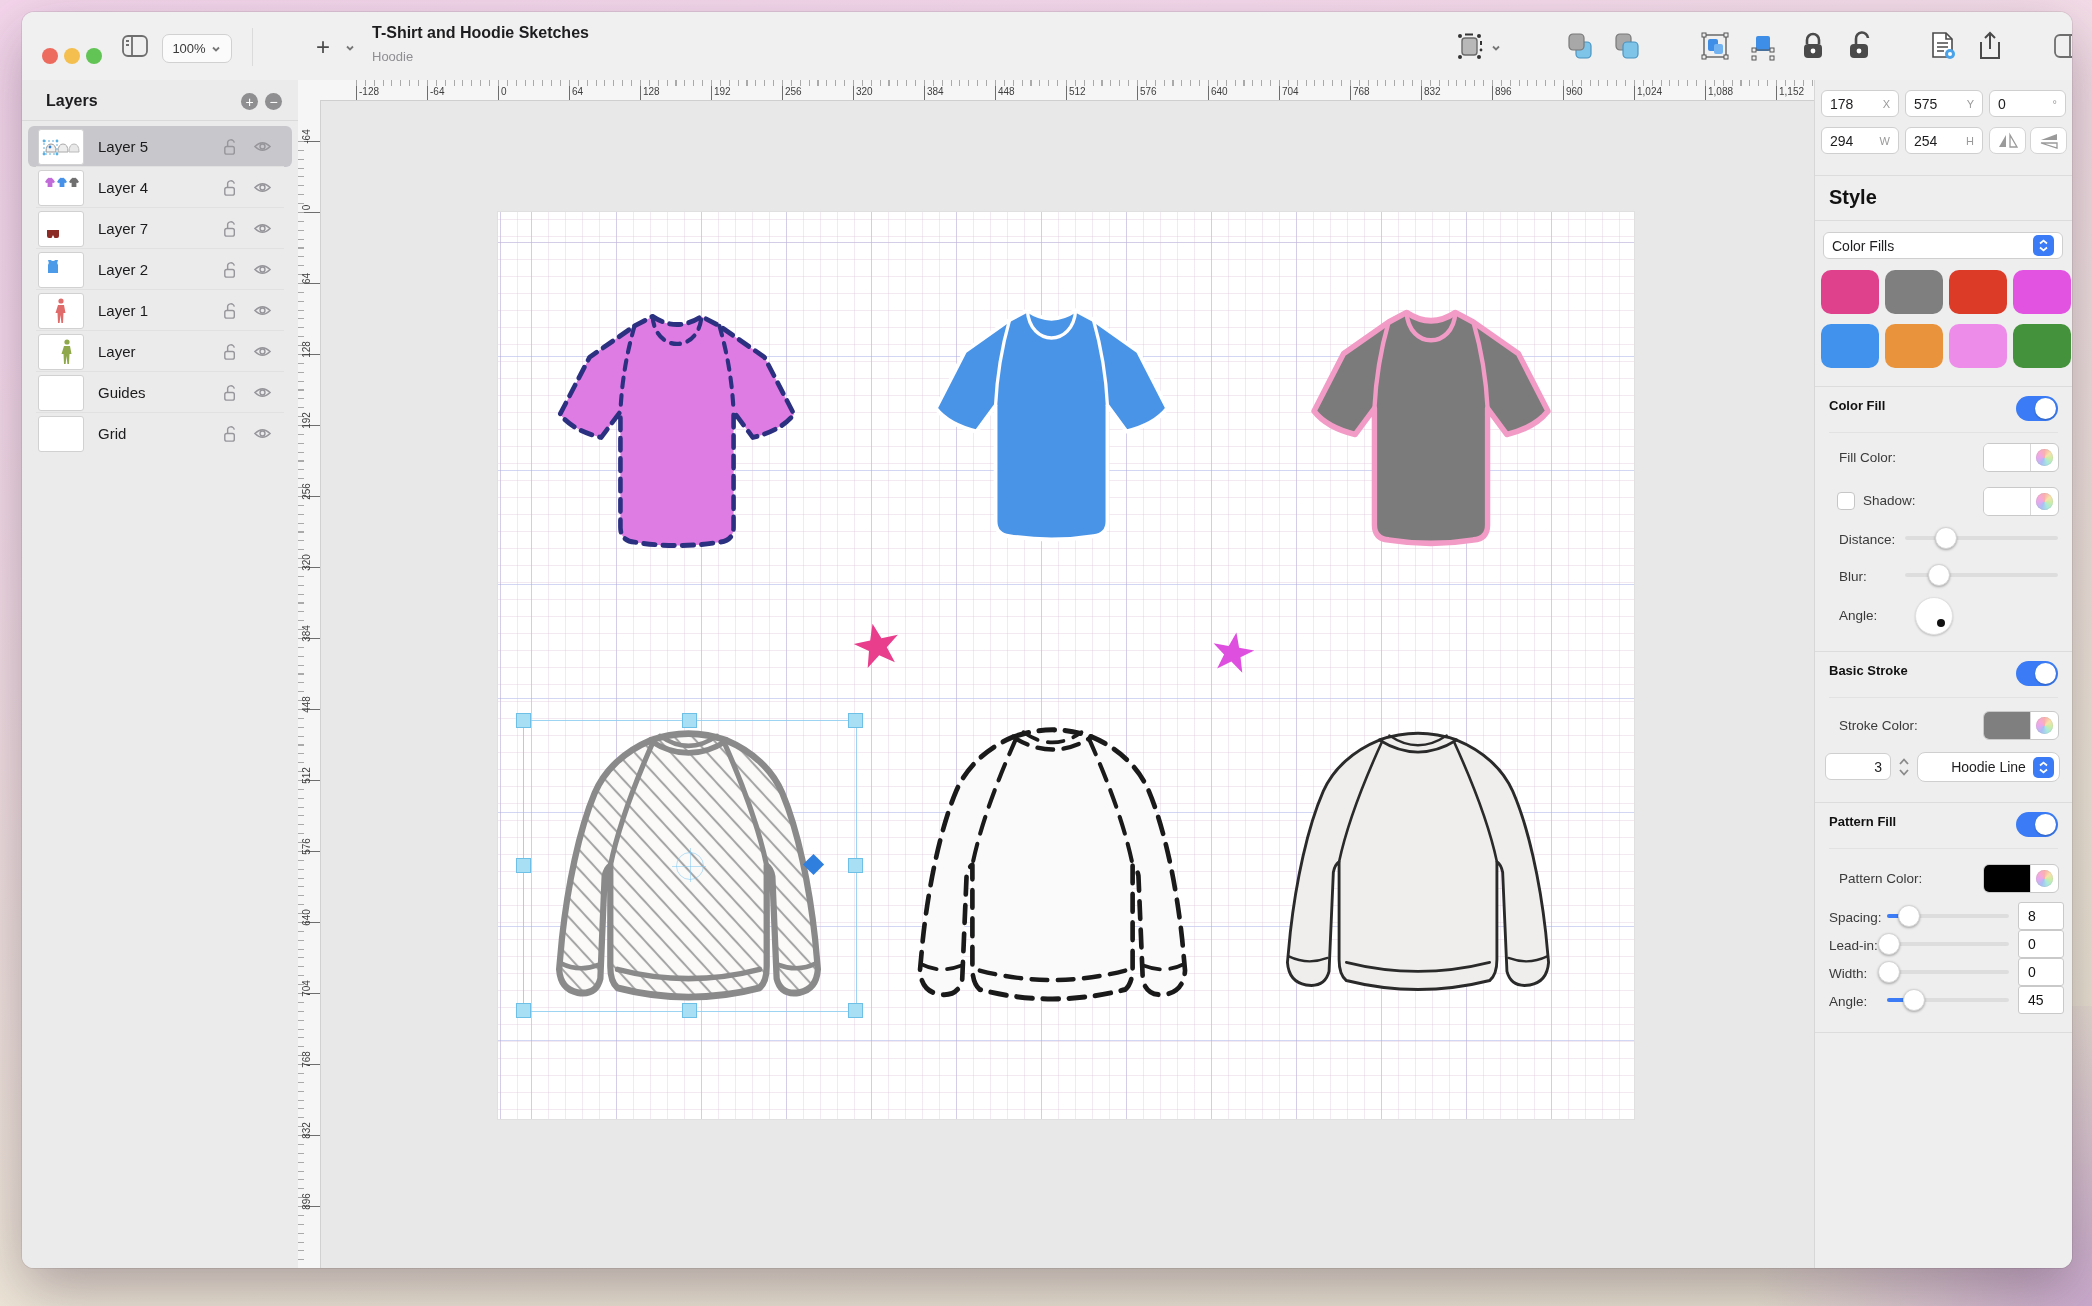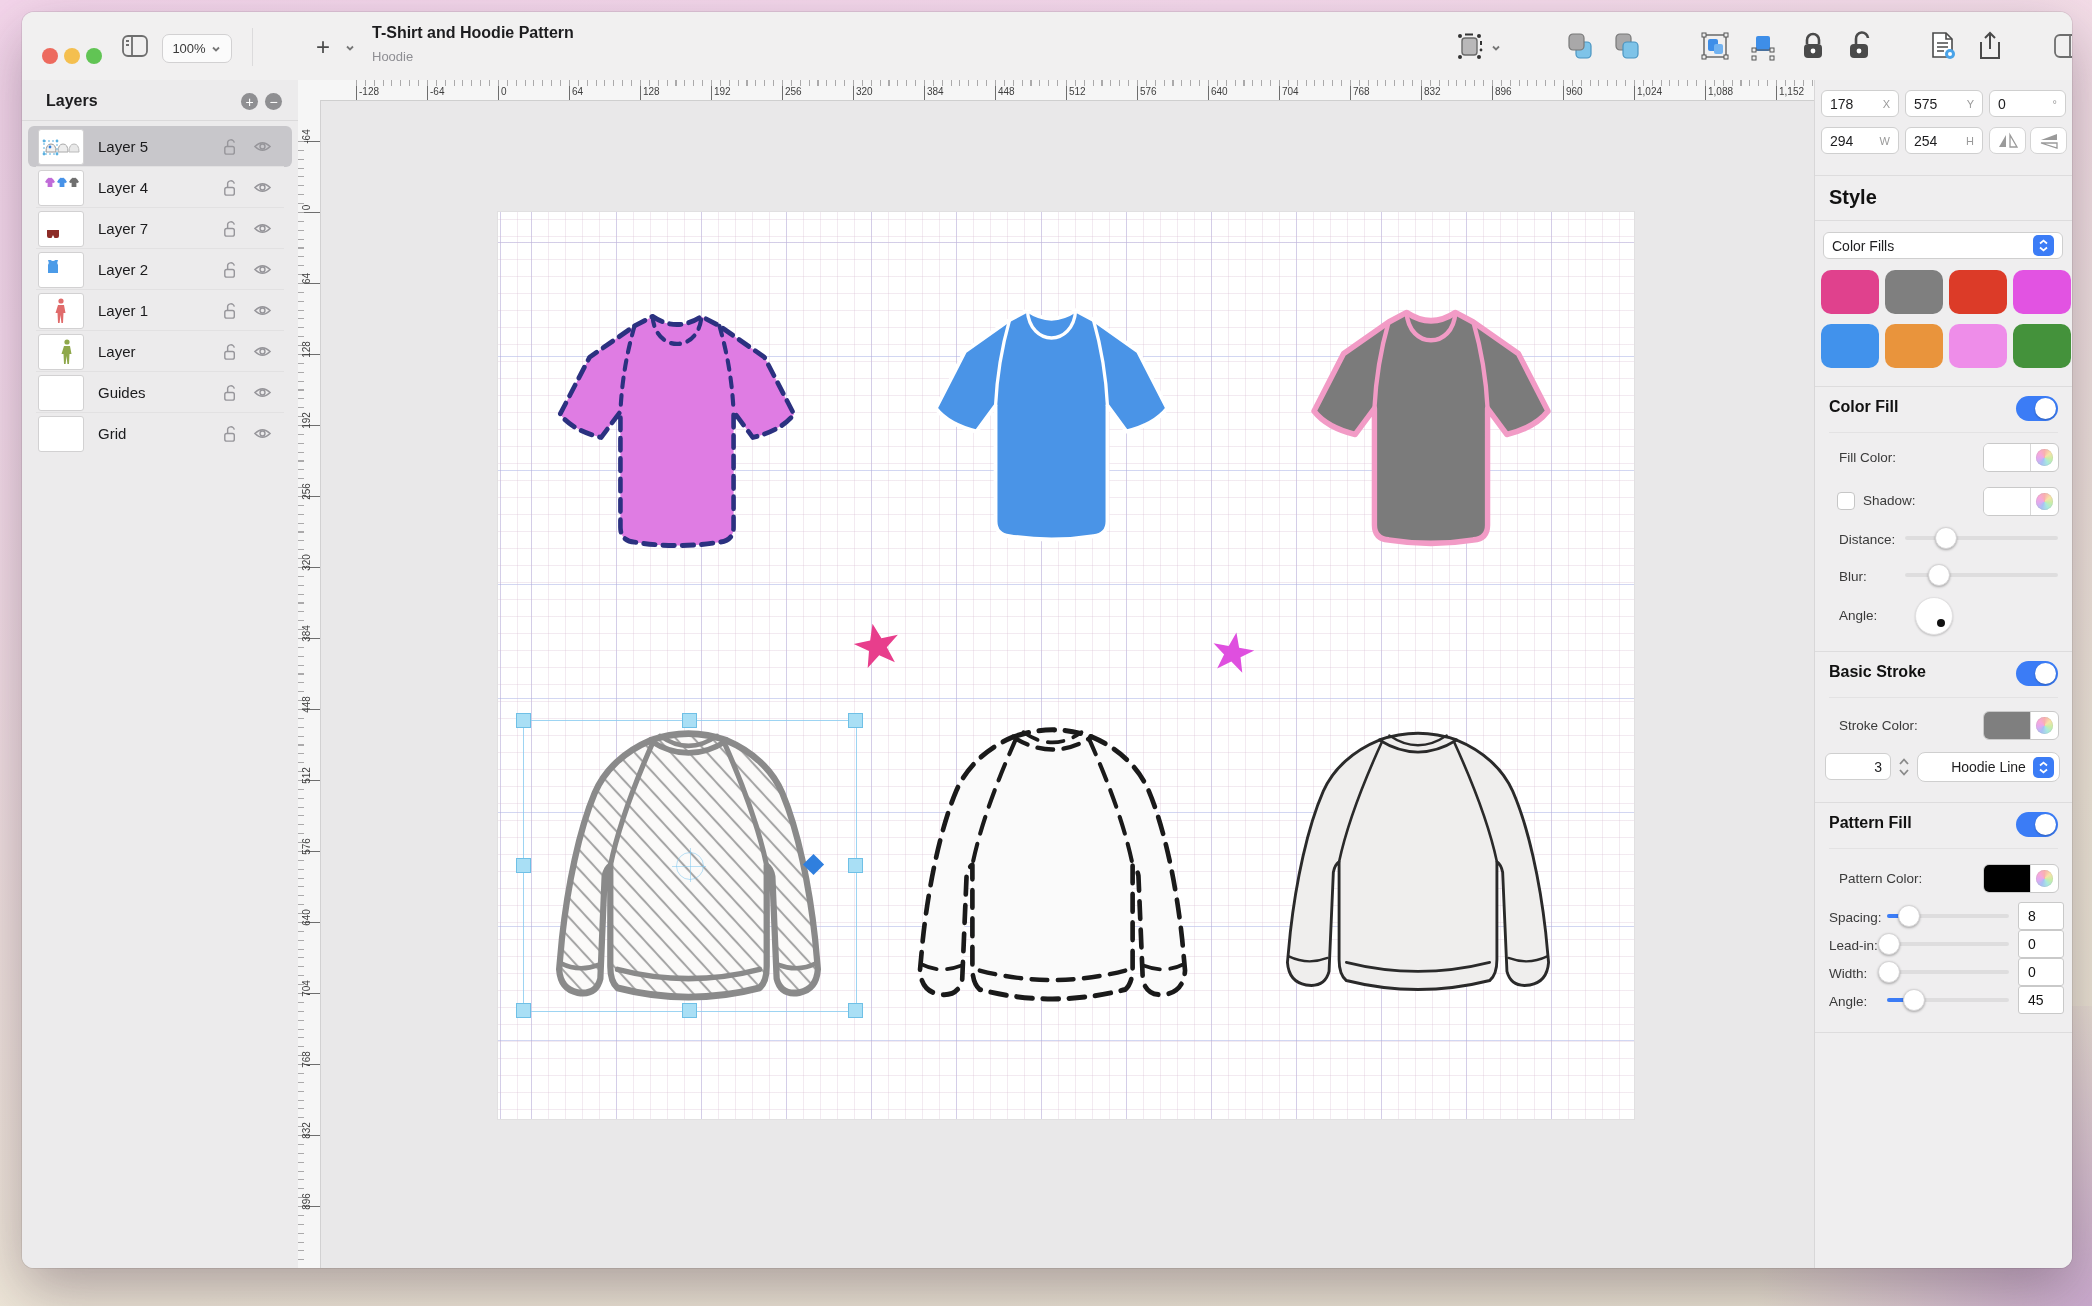--- a/index.html
+++ b/index.html
@@ -69,21 +69,21 @@
   #crosshair:before{left:50%;top:-5px;width:1px;height:34px;}
   #crosshair:after{top:50%;left:-5px;height:1px;width:34px;}
   
   #inspector{position:absolute;right:0;top:68px;width:257px;bottom:0;background:#EFEEEF;border-left:1px solid #D8D7D8;font-size:14px;color:#333;}
   .f{position:absolute;height:27px;background:#fff;border:1px solid #CFCFCF;border-radius:6px;display:flex;align-items:center;
     padding:0 8px;box-sizing:border-box;font-size:14px;color:#1d1d1f;}
   .f .unit{margin-left:auto;color:#9A9A9A;font-size:11px;}
   .fbtn{position:absolute;height:27px;background:#fff;border:1px solid #D4D4D4;border-radius:7px;display:flex;align-items:center;justify-content:center;box-sizing:border-box;}
   .divider{position:absolute;left:0;right:0;height:1px;background:#DDDCDD;}
   .divider.inset{left:14px;right:14px;background:#E3E2E3;}
-  .hdr{position:absolute;left:14px;font-size:16px;font-weight:bold;color:#111;}
+  .hdr{position:absolute;left:14px;font-size:13px;font-weight:bold;color:#111;}
   .lbl{position:absolute;font-size:13.5px;color:#3a3a3a;}
   .tgl{position:absolute;right:14px;width:42px;height:25px;border-radius:13px;background:#CFCECF;}
   .tgl .knob{position:absolute;top:2px;left:2px;width:21px;height:21px;border-radius:50%;background:#fff;box-shadow:0 1px 2px rgba(0,0,0,.25);}
   .tgl.on{background:#3B7CF6;} .tgl.on .knob{left:19px;}
   .well{position:absolute;width:76px;height:29px;background:#fff;border:1px solid #C9C9C9;border-radius:6px;display:flex;overflow:hidden;box-sizing:border-box;}
   .well .colr{width:46px;height:100%;border-right:1px solid #D8D8D8;}
   .well .pick{flex:1;display:flex;align-items:center;justify-content:center;}
   .rainbow{width:17px;height:17px;border-radius:50%;
     background:conic-gradient(#f8b0b0,#f8e2a8,#c8eea8,#a8e8e0,#a8c0f4,#e0aaf0,#f8a8d8,#f8b0b0);box-shadow:inset 0 0 1px rgba(0,0,0,.25);}
   .checkbox{position:absolute;width:18px;height:18px;background:#fff;border:1px solid #C6C6C6;border-radius:4px;box-sizing:border-box;}
@@ -130,21 +130,21 @@
 
     <div class="tbtn" style="left:288px;top:22px;width:26px;height:26px;font-size:24px;font-weight:300;">
       <span>+</span>
     </div>
     <div class="tbtn" style="left:322px;top:30px;">
       <svg class="chev" viewBox="0 0 12 12" fill="none" stroke="#777" stroke-width="1.8">
           <path d="M3 4.5 L6 7.5 L9 4.5"></path>
         </svg>
     </div>
 
-    <div id="doc-title">T-Shirt and Hoodie Pattern</div>
+    <div id="doc-title">T-Shirt and Hoodie Sketches</div>
     <div id="doc-subtitle">Hoodie</div>
 
     <div class="ticon" style="left:1433px;">
       <svg width="28" height="30" viewBox="0 0 28 30">
         <rect x="6" y="7" width="15" height="17" rx="3" fill="#B9B8B9" stroke="#6a6a6a" stroke-width="1.4"></rect>
         <circle cx="4" cy="5" r="2" fill="#333"></circle>
           <circle cx="23" cy="5" r="2" fill="#333"></circle>
         <circle cx="4" cy="26" r="2" fill="#333"></circle>
           <circle cx="23" cy="26" r="2" fill="#333"></circle>
         <line x1="9" y1="3.5" x2="17" y2="3.5" stroke="#333" stroke-width="2"></line>

